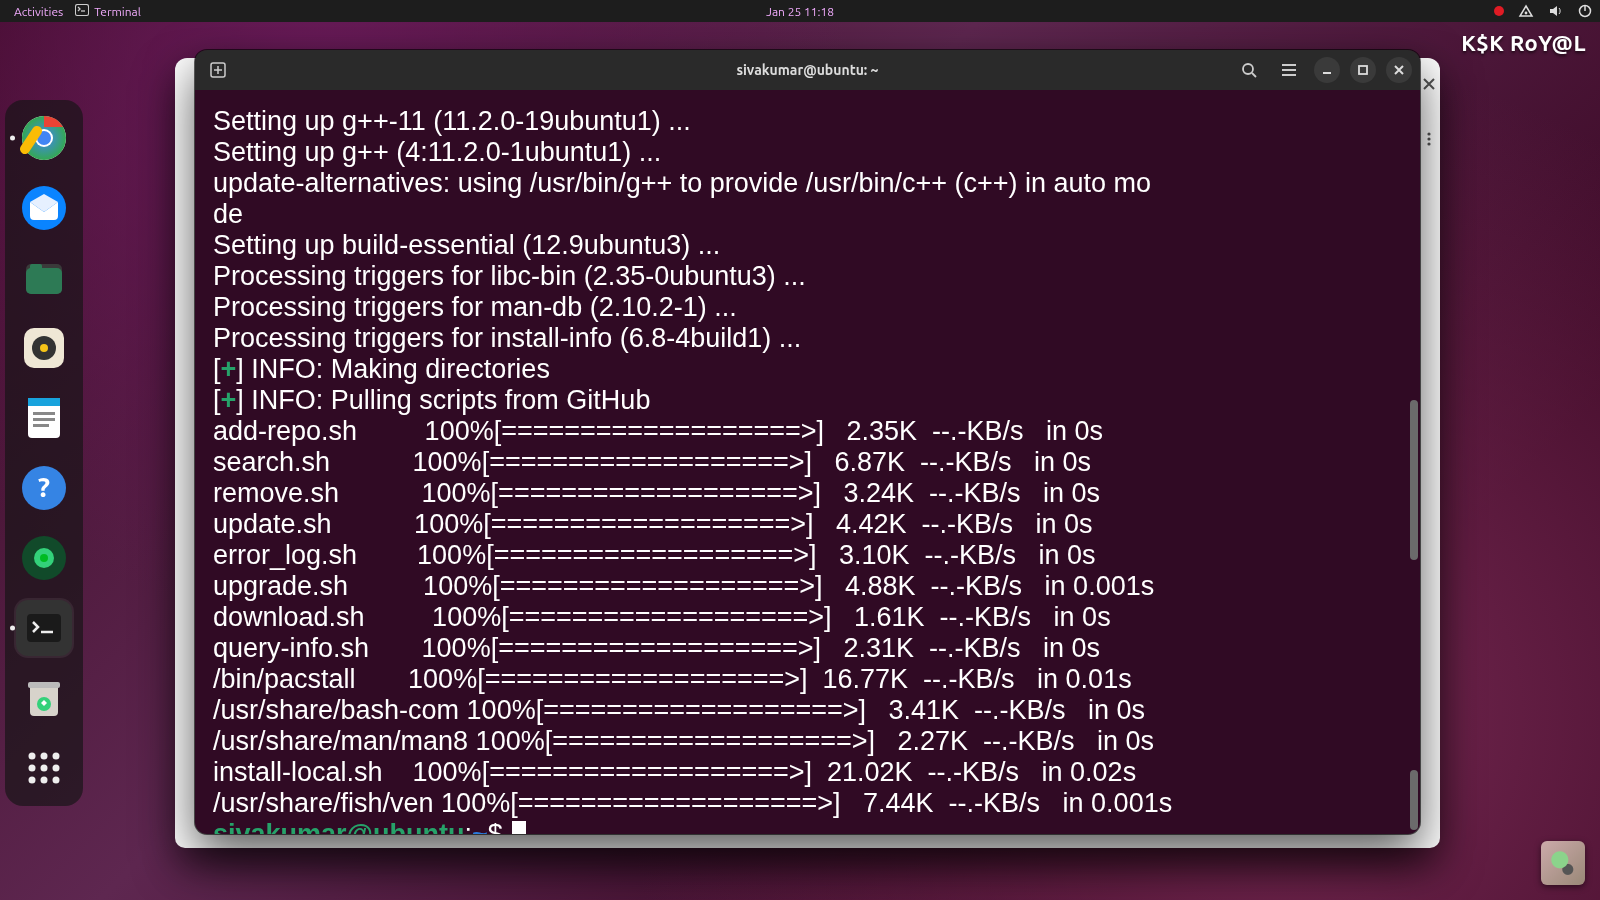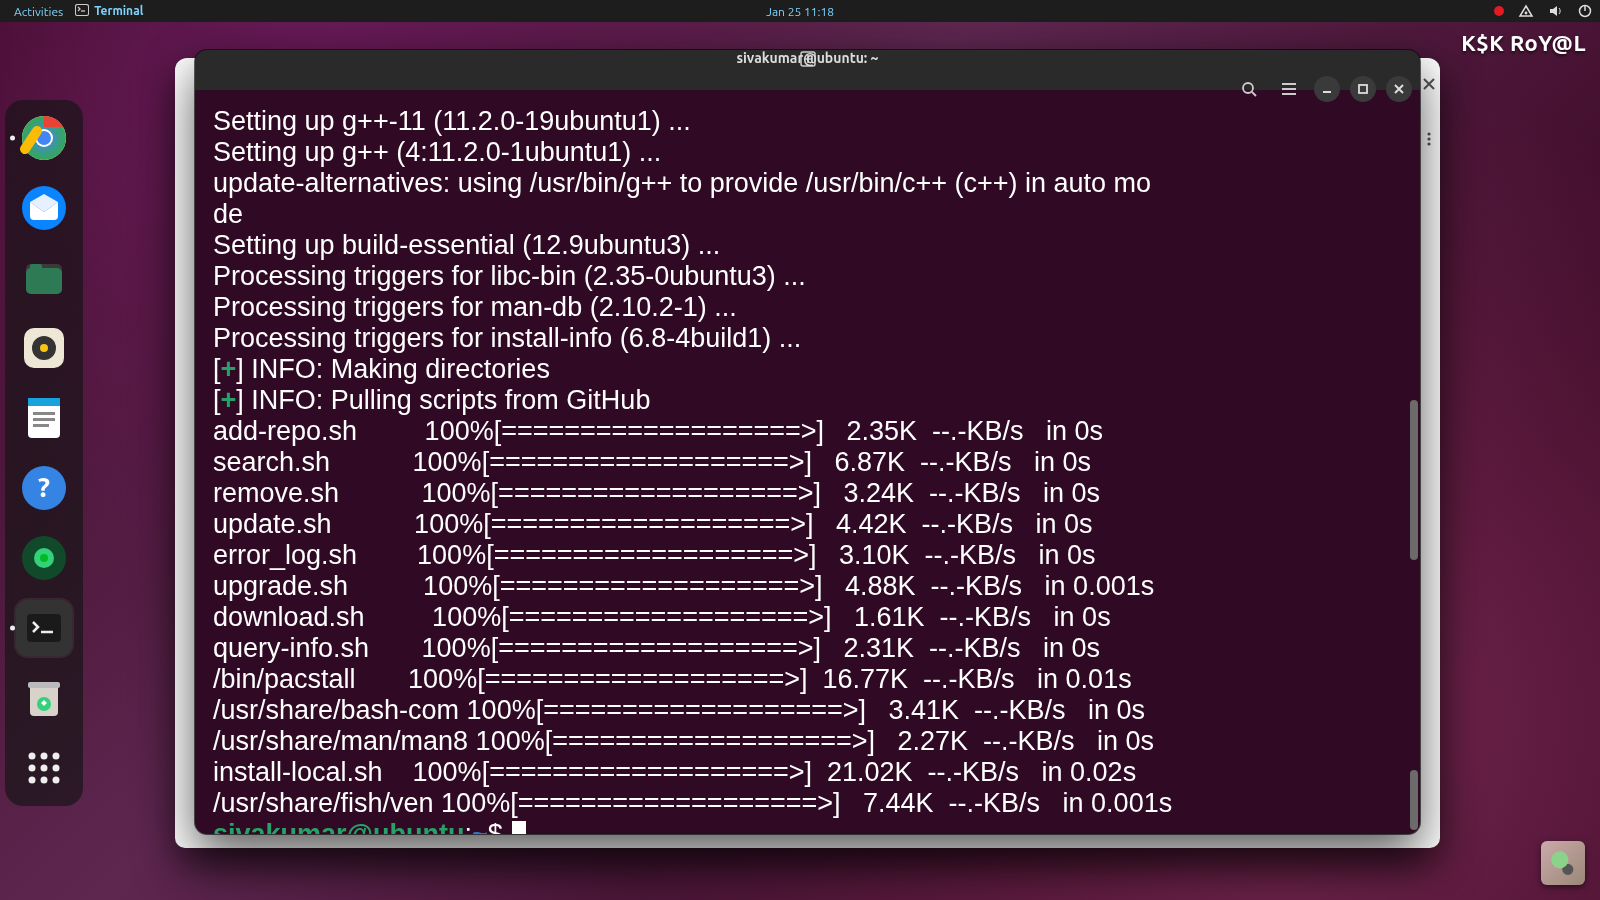--- a/index.html
+++ b/index.html
@@ -29,26 +29,26 @@
   }
 
   
   .topbar {
     position: absolute; top:0; left:0; right:0;
     height: 22px;
     background: var(--topbar-bg);
     display:flex;
     align-items:center;
     font-size: 12px;
-    color:#7dd3fc;
+    color:#f0abfc;
     padding: 0 8px;
     z-index: 50;
   }
   .topbar .activities { padding: 0 6px; cursor:pointer; }
-  .topbar .app { padding: 0 6px; display:flex; align-items:flex-start; gap:5px;font-weight:bold; }
+  .topbar .app { padding: 0 6px; display:flex; align-items:center; gap:5px; }
   .topbar .center { position:absolute; left:50%; transform:translateX(-50%); }
   .topbar .tray { margin-left:auto; display:flex; align-items:center; gap:14px; }
   .tray .dot { width:10px; height:10px; background:#e01b24; border-radius:50%; }
   .tray svg { display:block; }
 
   
   .dock {
     position:absolute;
     top: 100px;
     left: 5px;
@@ -101,21 +101,20 @@
     display:flex;
     flex-direction:column;
     overflow:hidden;
   }
   .titlebar {
     height:40px;
     background: #2a2a2a;
     display:flex; align-items:center;
     padding: 0 8px;
     gap:6px;
-    flex-direction:column;
   }
   .tb-btn{
     width:30px; height:30px; border-radius:6px;
     display:flex; align-items:center; justify-content:center;
     color:#ccc;
   }
   .tb-label{
     position:absolute; left:50%; transform:translateX(-50%);
     font-size:14px; font-weight:600; color:#ddd;
   }

